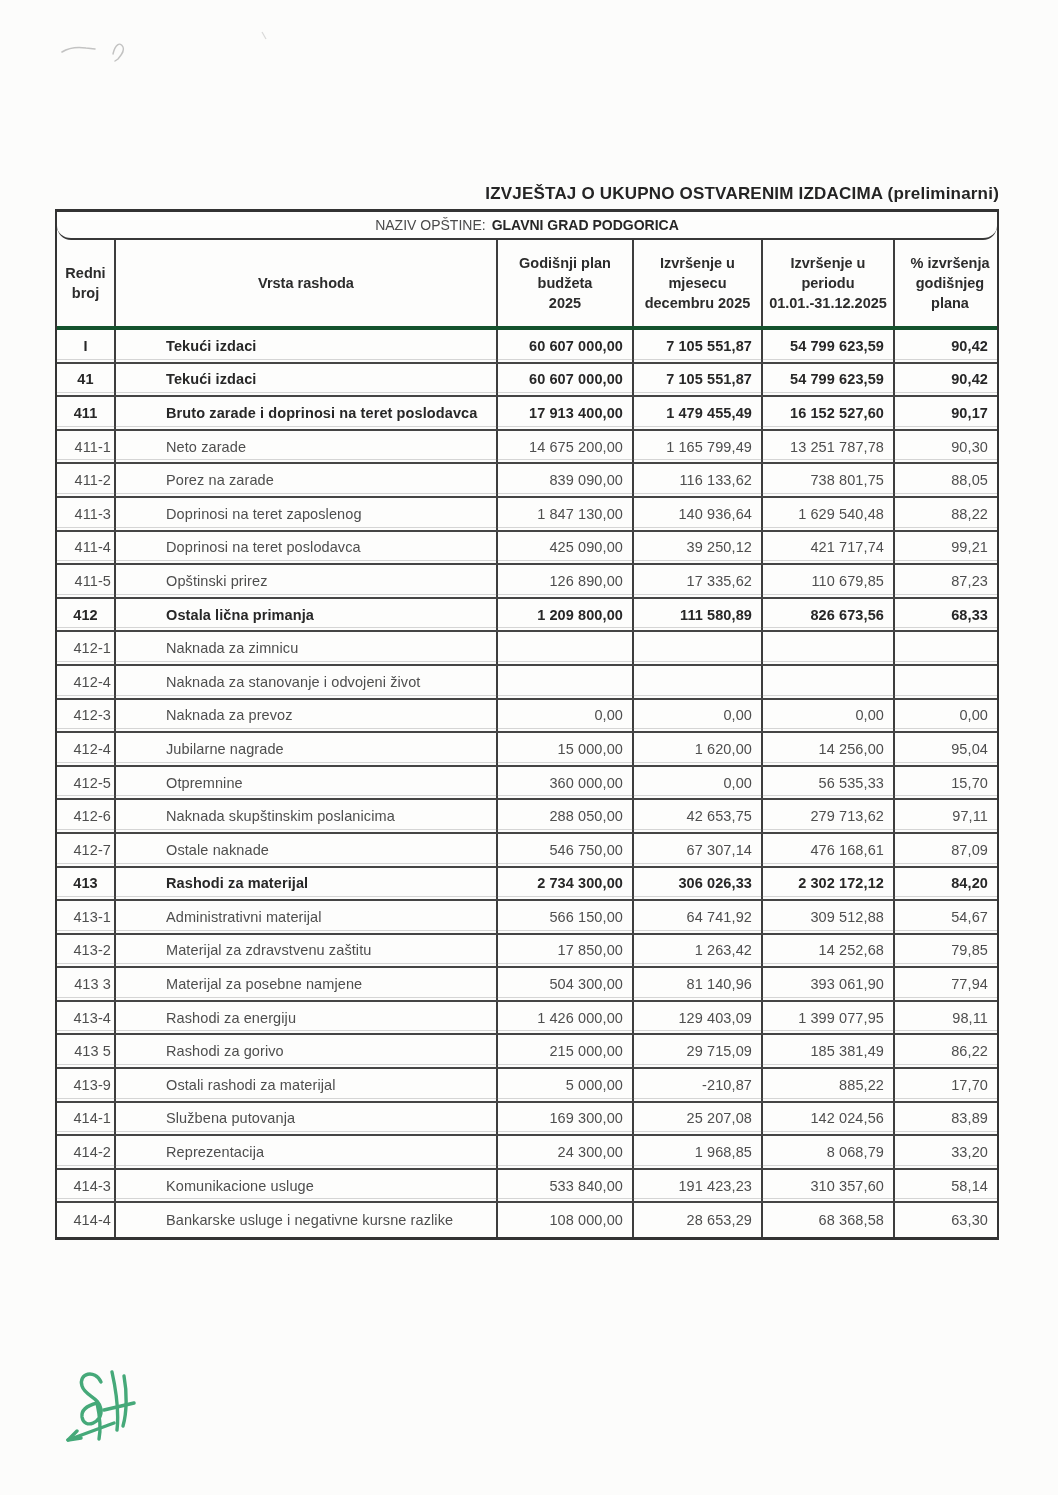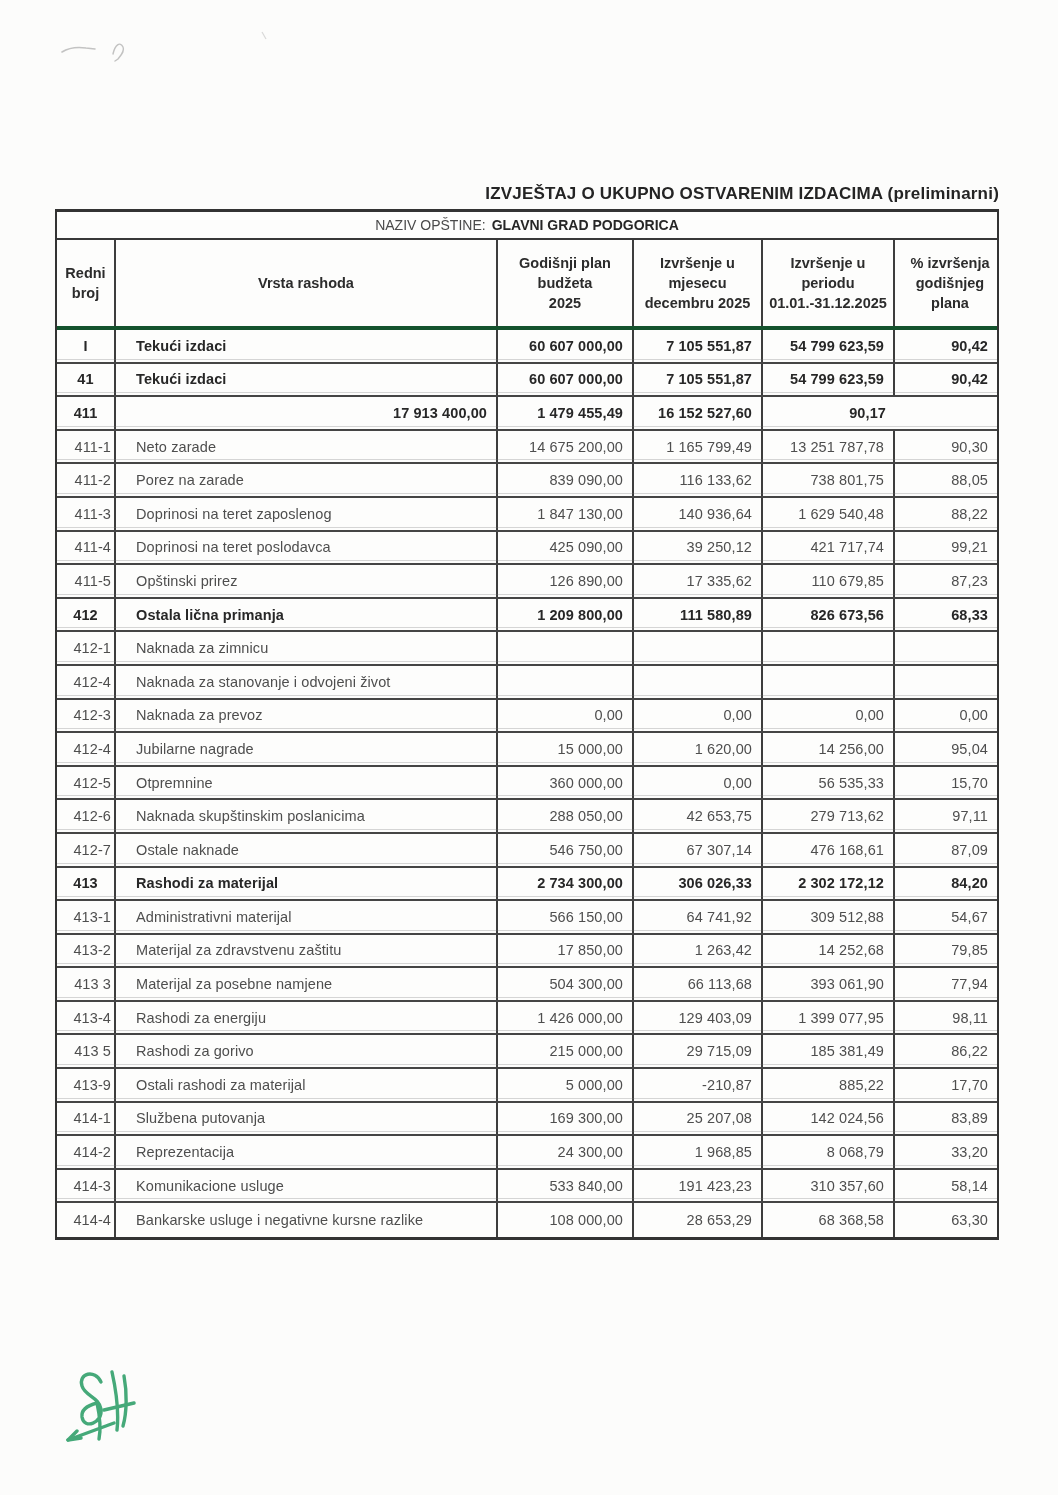--- a/index.html
+++ b/index.html
@@ -15,21 +15,21 @@
     letter-spacing:0.2px;color:#242424;
   }
   .report-table{
     position:absolute;left:55px;top:209px;width:944px;
     border:2px solid #333;border-top-width:3px;border-bottom-width:3px;
     background:#fdfdfc;box-sizing:border-box;
   }
   .naziv-row{
     height:26px;border-bottom:2px solid #383838;
     display:flex;align-items:center;justify-content:center;
-    font-size:14px;color:#4a4a4a;gap:6px;
+    font-size:14px;color:#4a4a4a;gap:6px;border-radius:14px;
   }
   .naziv-value{font-weight:bold;color:#262626;text-align:right;}
   .grid-row{
     display:grid;
     grid-template-columns:59px 382px 136px 129px 132px 1fr;
   }
   .header-row{
     height:86px;border-bottom:4px solid #14532d;
   }
   .header-cell{
@@ -48,21 +48,21 @@
     content:"";position:absolute;left:0;right:0;bottom:2px;height:1px;
     background:rgba(110,110,110,0.28);pointer-events:none;
   }
   .data-row:last-child::after{display:none;}
   .cell{
     display:flex;align-items:center;font-size:14.5px;color:#4e4e4e;
     border-right:2px solid #3d3d3d;box-sizing:border-box;overflow:hidden;
     letter-spacing:0.1px;
   }
   .c-no{justify-content:flex-end;padding-right:3px;}
-  .c-name{padding-left:20px;}
+  .c-name{padding-left:20px;margin-left:30px;}
   .c-num,.c-pct{justify-content:flex-end;padding-right:9px;}
   .c-pct{border-right:none;}
   .data-row.bold .cell{font-weight:bold;color:#272727;}
   .data-row.bold .c-no{justify-content:center;padding-right:0;}
   .pencil-marks,.signature{position:absolute;pointer-events:none;}
   .pencil-marks{left:40px;top:20px;}
   .signature{left:55px;top:1358px;}
 </style>
 </head>
 <body>
@@ -113,20 +113,21 @@
     <div class="cell c-no">41</div>
     <div class="cell c-name">Tekući izdaci</div>
     <div class="cell c-num">60 607 000,00</div>
     <div class="cell c-num">7 105 551,87</div>
     <div class="cell c-num">54 799 623,59</div>
     <div class="cell c-pct">90,42</div>
   </div>
 
   <div class="grid-row data-row bold">
     <div class="cell c-no">411</div>
+    <div class="cell c-name">Bruto zarade i doprinosi na teret poslodavca</div>
     <div class="cell c-num">17 913 400,00</div>
     <div class="cell c-num">1 479 455,49</div>
     <div class="cell c-num">16 152 527,60</div>
     <div class="cell c-pct">90,17</div>
   </div>
 
   <div class="grid-row data-row">
     <div class="cell c-no">411-1</div>
     <div class="cell c-name">Neto zarade</div>
     <div class="cell c-num">14 675 200,00</div>
@@ -267,21 +268,21 @@
     <div class="cell c-num">17 850,00</div>
     <div class="cell c-num">1 263,42</div>
     <div class="cell c-num">14 252,68</div>
     <div class="cell c-pct">79,85</div>
   </div>
 
   <div class="grid-row data-row">
     <div class="cell c-no">413 3</div>
     <div class="cell c-name">Materijal za posebne namjene</div>
     <div class="cell c-num">504 300,00</div>
-    <div class="cell c-num">66 113,68</div>
+    <div class="cell c-num">81 140,96</div>
     <div class="cell c-num">393 061,90</div>
     <div class="cell c-pct">77,94</div>
   </div>
 
   <div class="grid-row data-row">
     <div class="cell c-no">413-4</div>
     <div class="cell c-name">Rashodi za energiju</div>
     <div class="cell c-num">1 426 000,00</div>
     <div class="cell c-num">129 403,09</div>
     <div class="cell c-num">1 399 077,95</div>

